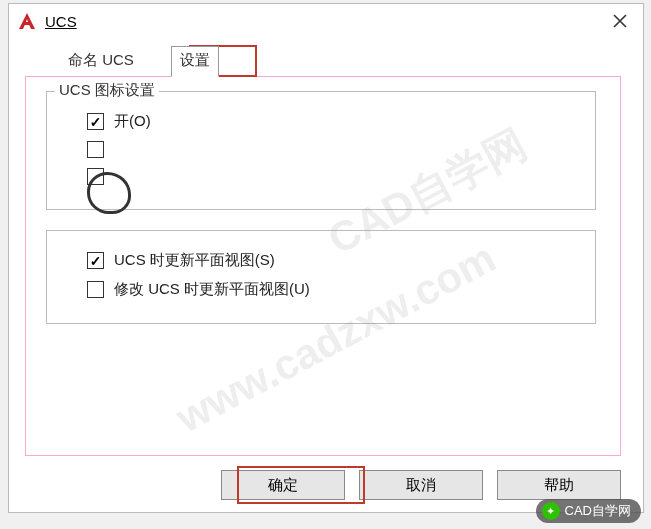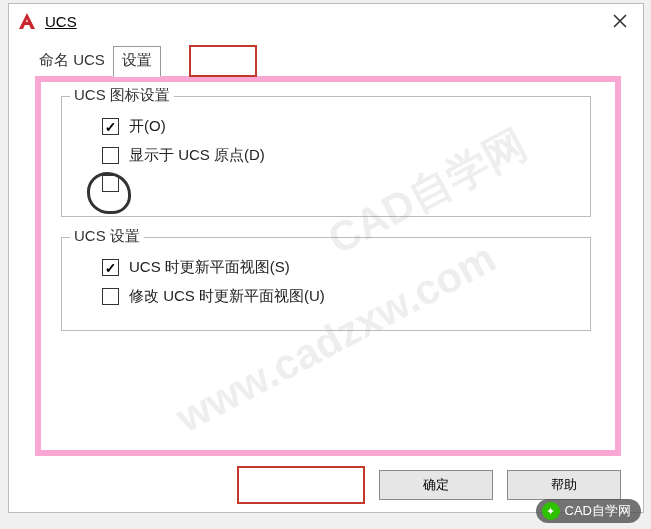--- a/index.html
+++ b/index.html
@@ -45,36 +45,37 @@
     margin: 8px 0 0 22px;
     height: 30px;
     position: relative;
   }
   .tab {
     padding: 4px 8px 6px 8px;
     font-size: 15px;
     color: #333;
     cursor: pointer;
     position: relative;
+    margin-left: 29px;
   }
   .tab-active {
     border: 1px solid #999;
     border-bottom: 1px solid #fff;
     background: #fff;
     z-index: 2;
     margin-bottom: -1px;
   }
   .tab-highlight {
     position: absolute;
     border: 2px solid #c0392b;
     pointer-events: none;
   }
   .content {
-    border: 6px solid #f9a8d4;
-    margin: 0 22px 0 26px;
+    border: 1px solid #f9a8d4;
+    margin: 0 22px 0 16px;
     padding: 14px 24px 18px 20px;
     min-height: 380px;
     position: relative;
   }
   .fieldset {
     border: 1px solid #bbb;
     padding: 14px 14px 14px 14px;
     margin-bottom: 20px;
     position: relative;
   }
@@ -109,24 +110,24 @@
     font-weight: bold;
   }
   .chk-label { white-space: nowrap; text-align: right; }
   .buttons {
     display: flex;
     justify-content: flex-end;
     gap: 14px;
     margin: 14px 22px 0 0;
   }
   .btn {
-    width: 114px; height: 30px;
+    width: 124px; height: 30px;
     background: #e6e6e6;
     border: 1px solid #8a8a8a;
-    font-size: 13px;
+    font-size: 15px;
     display: flex; align-items: center; justify-content: center;
     cursor: pointer;
   }
   .ok-highlight {
     position: absolute;
     border: 2px solid #c0392b;
     pointer-events: none;
   }
   .hand-circle {
     position: absolute;
@@ -186,43 +187,42 @@
   <div class="content">
     <div class="fieldset">
       <span class="legend">UCS 图标设置</span>
 
       <div class="chk-row">
         <span class="chkbox checked"></span>
         <span class="chk-label">开(O)</span>
       </div>
       <div class="chk-row">
         <span class="chkbox"></span>
-        <span class="chk-label">显示于 UCS 原点(D)</span>
       </div>
       <div class="chk-row">
         <span class="chkbox"></span>
       </div>
     </div>
 
     <div class="fieldset">
-      <span class="legend">UCS 设置</span>
 
       <div class="chk-row">
         <span class="chkbox checked"></span>
         <span class="chk-label">UCS 时更新平面视图(S)</span>
       </div>
       <div class="chk-row">
         <span class="chkbox"></span>
         <span class="chk-label">修改 UCS 时更新平面视图(U)</span>
       </div>
     </div>
   </div>
 
   <div class="buttons">
     <div class="btn">确定</div>
+    <div class="btn">取消</div>
     <div class="btn">帮助</div>
   </div>
 
   <div class="tab-highlight" style="left:180px; top:41px; width:68px; height:32px;"></div>
 
   <div class="ok-highlight" style="left:228px; top:462px; width:128px; height:38px;"></div>
 
   <div class="hand-circle" style="left:78px; top:168px; width:44px; height:42px;"></div>
 
   <div class="watermark" style="left:310px; top:160px;">CAD自学网</div>

